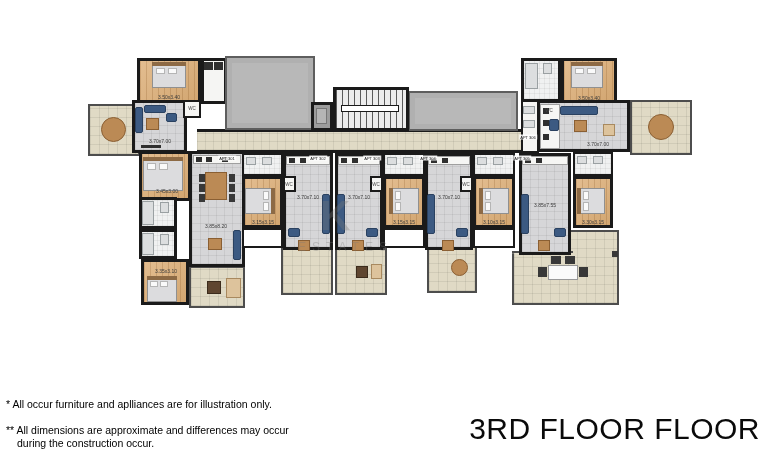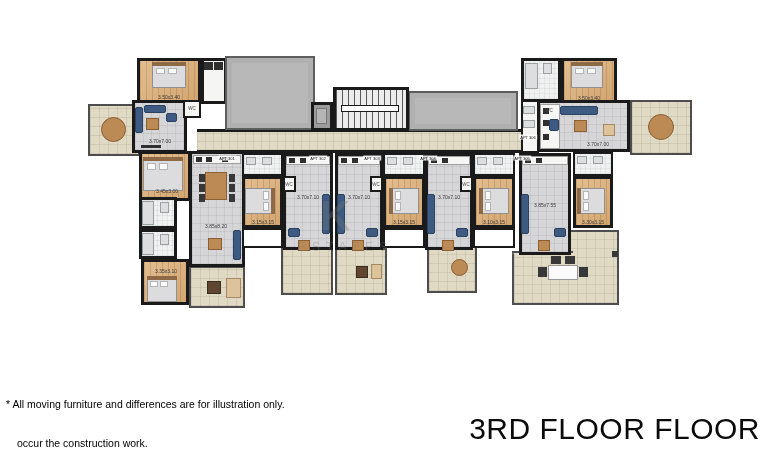--- a/index.html
+++ b/index.html
@@ -260,16 +260,17 @@
       <span class="apt" style="left: 428px; top: 158px;">APT 304</span>
       <span class="apt" style="left: 522px; top: 158px;">APT 305</span>
       <span class="apt" style="left: 528px; top: 137px;">APT 306</span>
       <span class="wc" style="left: 192px; top: 108px;">WC</span>
       <span class="wc" style="left: 289px; top: 184px;">WC</span>
       <span class="wc" style="left: 376px; top: 184px;">WC</span>
       <span class="wc" style="left: 466px; top: 184px;">WC</span>
       <span class="wc" style="left: 549px; top: 110px;">WC</span>
     </div>
 
-  <div class="note" style="left:6px;top:398px;">* All moving furniture and differences are for illustration only.</div>
-  <div class="note" style="left:17px;top:437px;">occur the construction work.</div>
+  <div class="note" style="left:6px;top:398px;">* All occur furniture and aplliances are for illustration only.</div>
+  <div class="note" style="left:6px;top:424px;">** All dimensions are approximate and differences may occur</div>
+  <div class="note" style="left:17px;top:437px;">during the construction occur.</div>
   <div class="title" style="right:8px;top:412px;">3RD FLOOR FLOOR</div>
 </div>
 
 </body></html>

